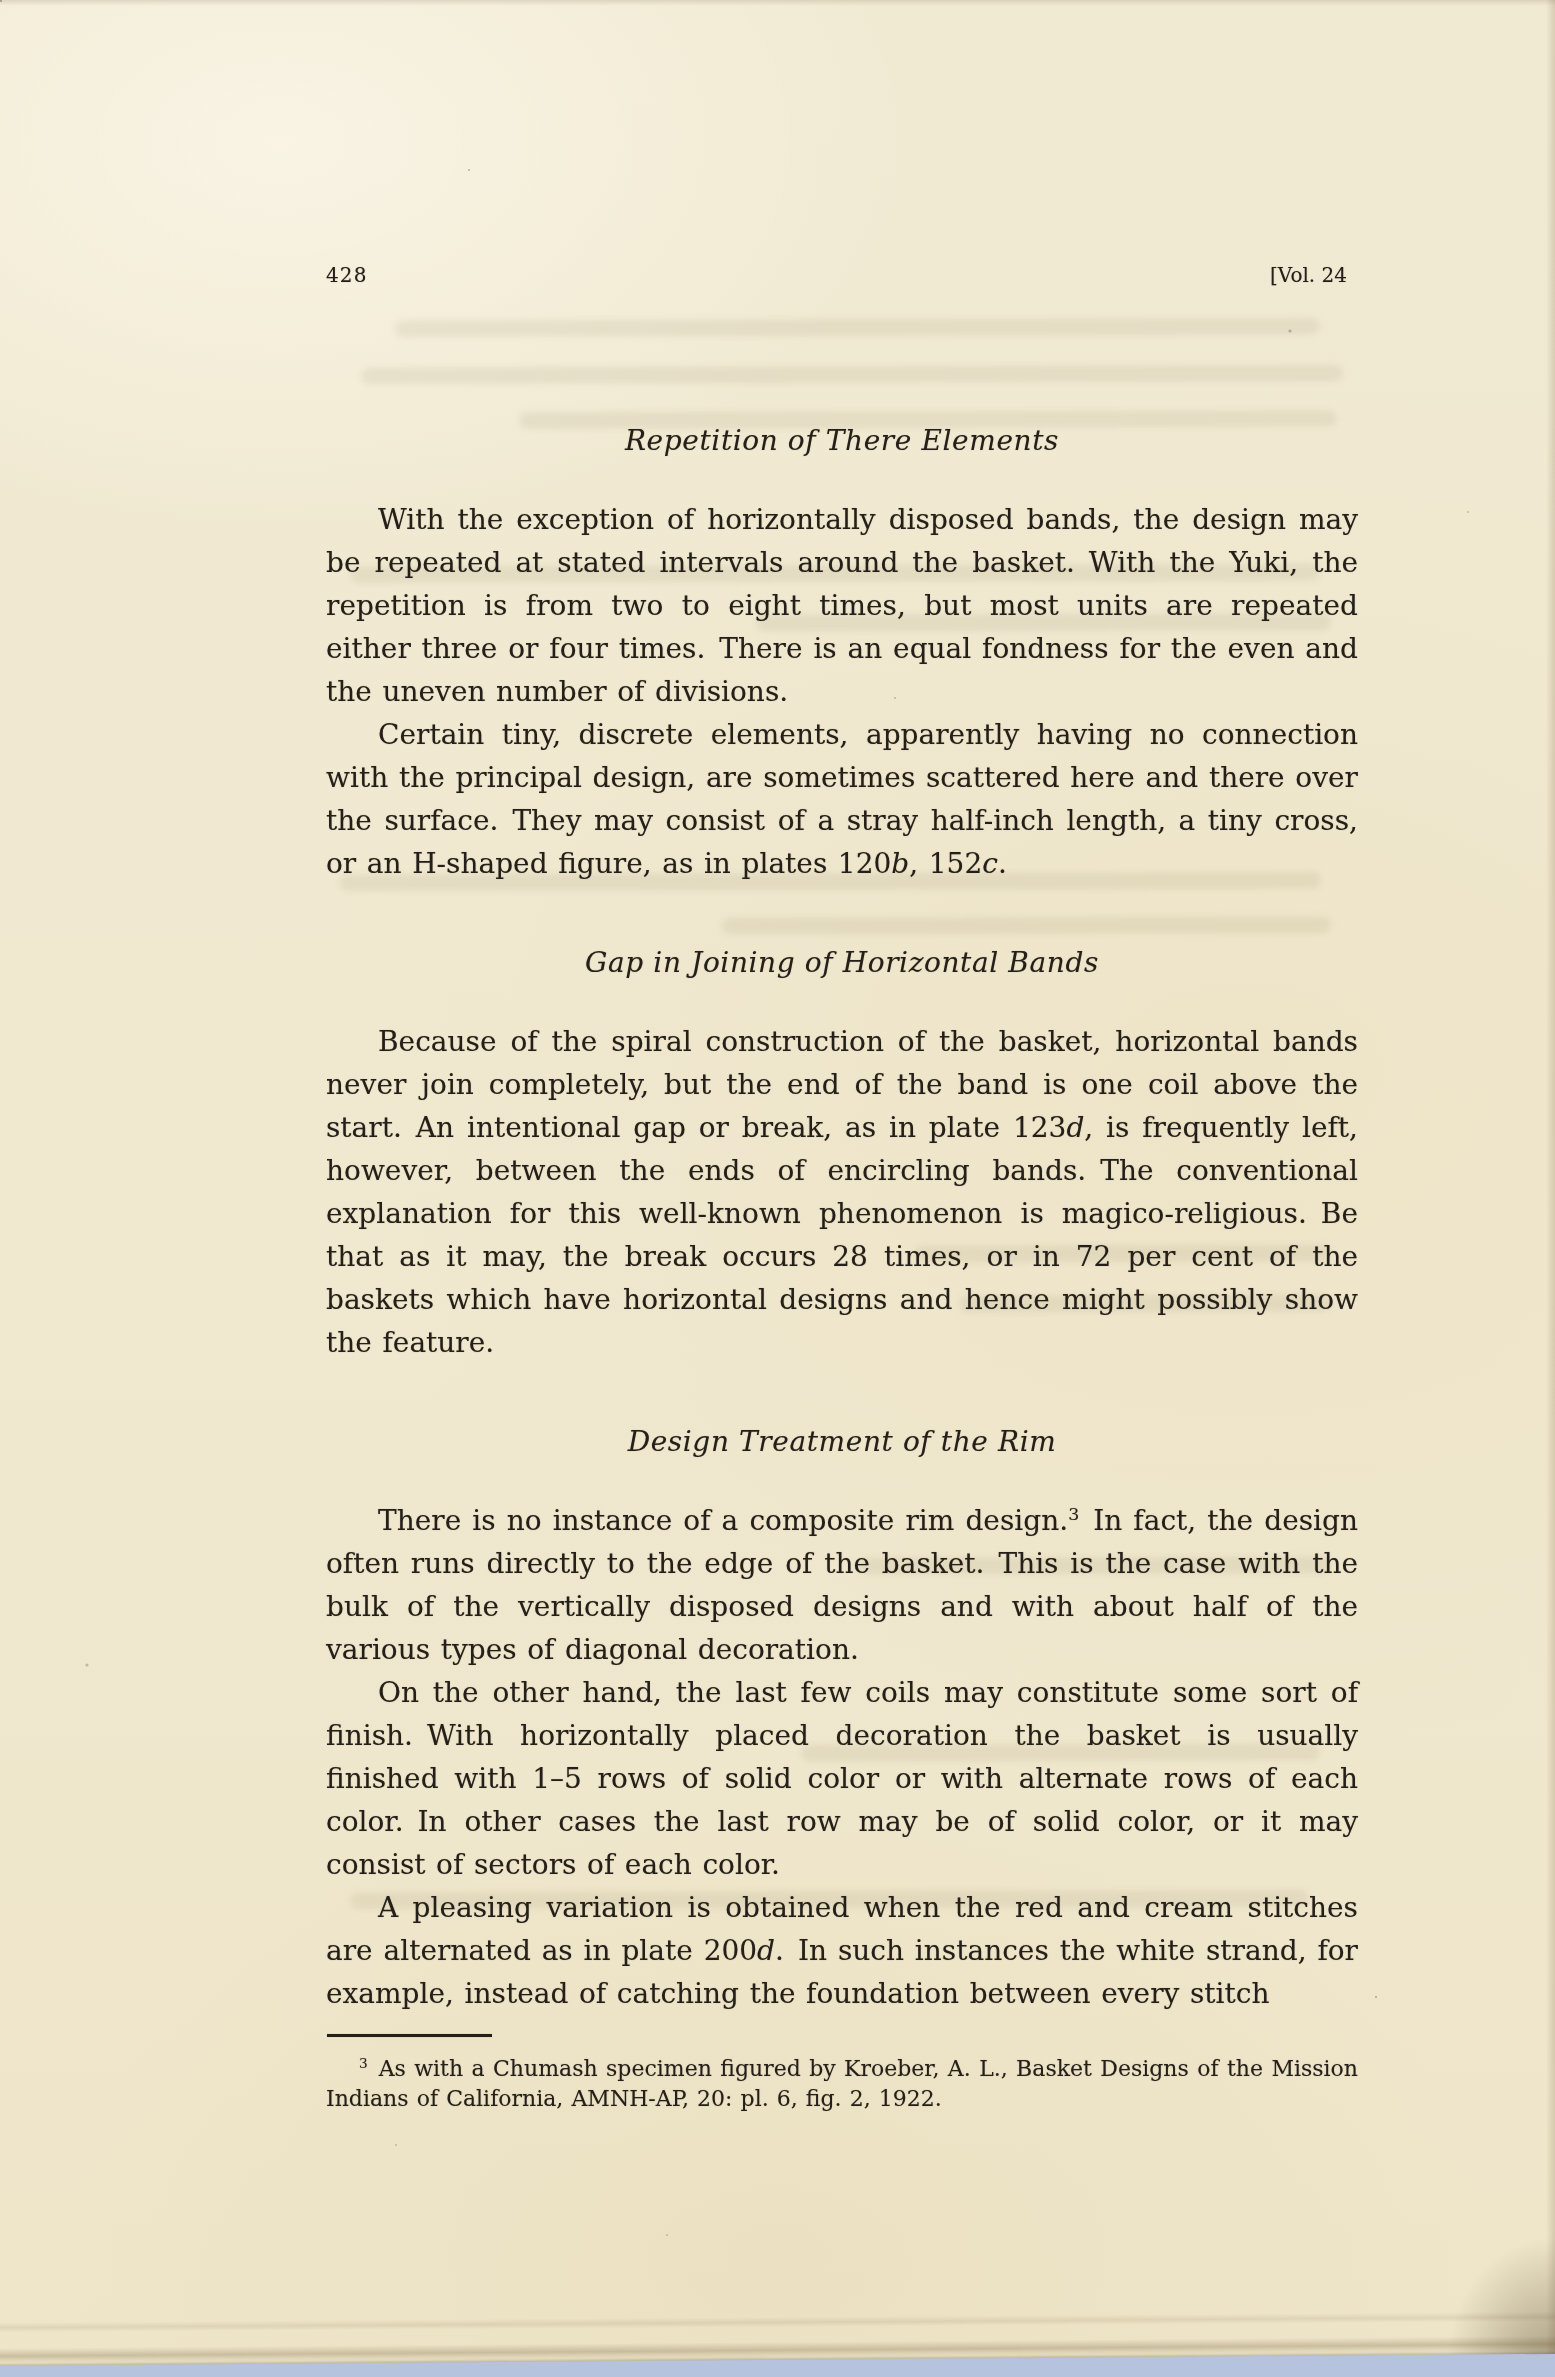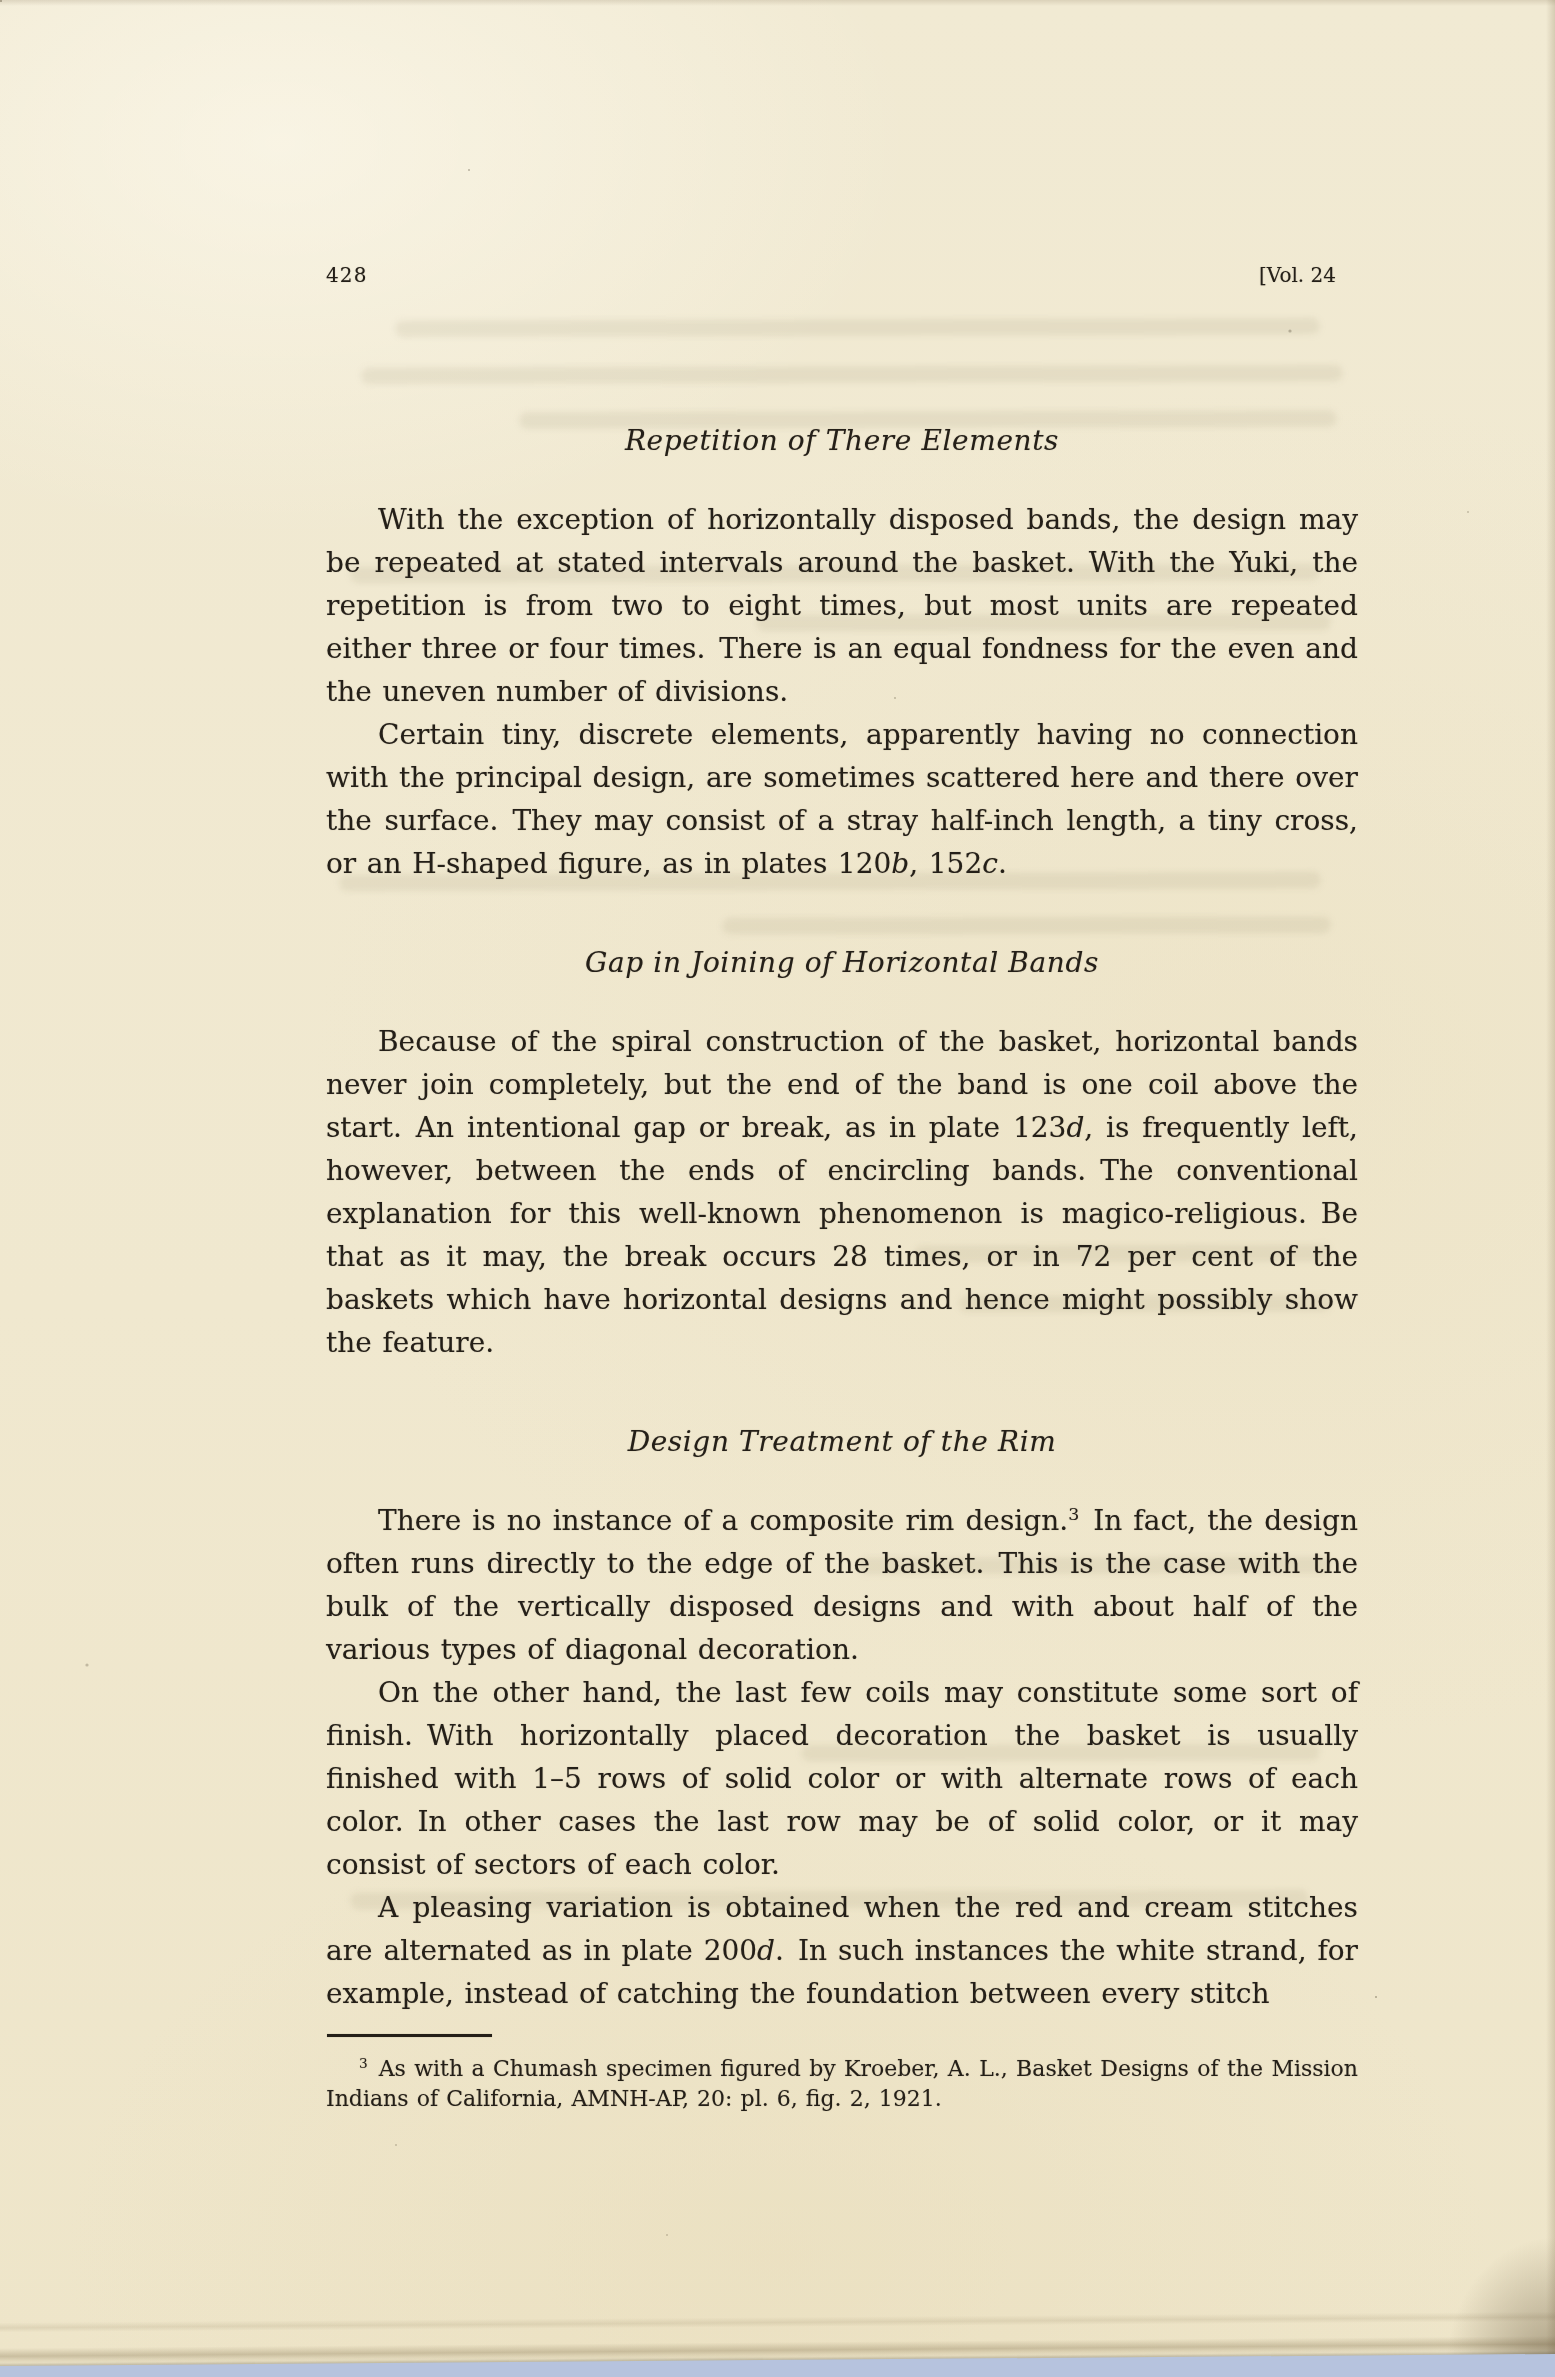--- a/index.html
+++ b/index.html
@@ -15,21 +15,21 @@
   }
   .page{position:absolute;inset:0;}
   
   .running-head{
     position:absolute;left:326px;top:258px;width:1022px;height:39px;
     font-size:20px;line-height:34px;
     text-shadow:0 0 1.1px rgba(40,32,20,0.35);
   }
   .running-head .pageno{position:absolute;left:0;top:0;letter-spacing:1.1px;}
   .running-head .runtitle{position:absolute;left:0;right:0;text-align:center;font-style:italic;}
-  .running-head .vol{position:absolute;right:12px;top:0;}
+  .running-head .vol{position:absolute;right:1px;top:0;}
   
   .text-column{
     position:absolute;left:326px;top:419px;width:1032px;
     font-size:28px;line-height:43px;
     text-align:justify;
     text-shadow:0 0 1.1px rgba(40,32,20,0.32);
   }
   .heading{
     font-style:italic;font-weight:normal;font-size:28px;line-height:43px;
     text-align:center;margin:56px 0 36px 0;letter-spacing:0.6px;
@@ -121,21 +121,21 @@
         <h2 class="heading">Gap in Joining of Horizontal Bands</h2>
         <p class="para"><span>Because of the spiral construction of the basket, horizontal bands never join completely, but the end of the band is one coil above the start. An intentional gap or break, as in plate 123</span><i>d</i><span>, is frequently left, however, between the ends of encircling bands. The conventional explanation for this well-known phenomenon is magico-religious. Be that as it may, the break occurs 28 times, or in 72 per cent of the baskets which have horizontal designs and hence might possibly show the feature.</span></p>
         <h2 class="heading">Design Treatment of the Rim</h2>
         <p class="para"><span>There is no instance of a composite rim design.</span><sup>3</sup><span> In fact, the design often runs directly to the edge of the basket. This is the case with the bulk of the vertically disposed designs and with about half of the various types of diagonal decoration.</span></p>
         <p class="para"><span>On the other hand, the last few coils may constitute some sort of finish. With horizontally placed decoration the basket is usually finished with 1–5 rows of solid color or with alternate rows of each color. In other cases the last row may be of solid color, or it may consist of sectors of each color.</span></p>
         <p class="para"><span>A pleasing variation is obtained when the red and cream stitches are alternated as in plate 200</span><i>d</i><span>. In such instances the white strand, for example, instead of catching the foundation between every stitch</span></p>
       </div>
 
     <footer class="footnote">
       <div class="fn-rule"></div>
-      <p class="fn-text" id="footnote-text"><sup>3</sup> <span>As with a Chumash specimen figured by Kroeber, A. L., Basket Designs of the Mission Indians of California, AMNH-AP, 20: pl. 6, fig. 2, 1921.</span></p>
+      <p class="fn-text" id="footnote-text"><sup>3</sup> <span>As with a Chumash specimen figured by Kroeber, A. L., Basket Designs of the Mission Indians of California, AMNH-AP, 20: pl. 6, fig. 2, 1922.</span></p>
     </footer>
   </main>
 
   <div class="specks"></div>
   <div class="edge-top"></div>
   <div class="edge-right"></div>
   <div class="crease-soft"></div>
   <div class="crease"></div>
   <div class="corner-shadow"></div>
   <div class="blue-edge"></div>

